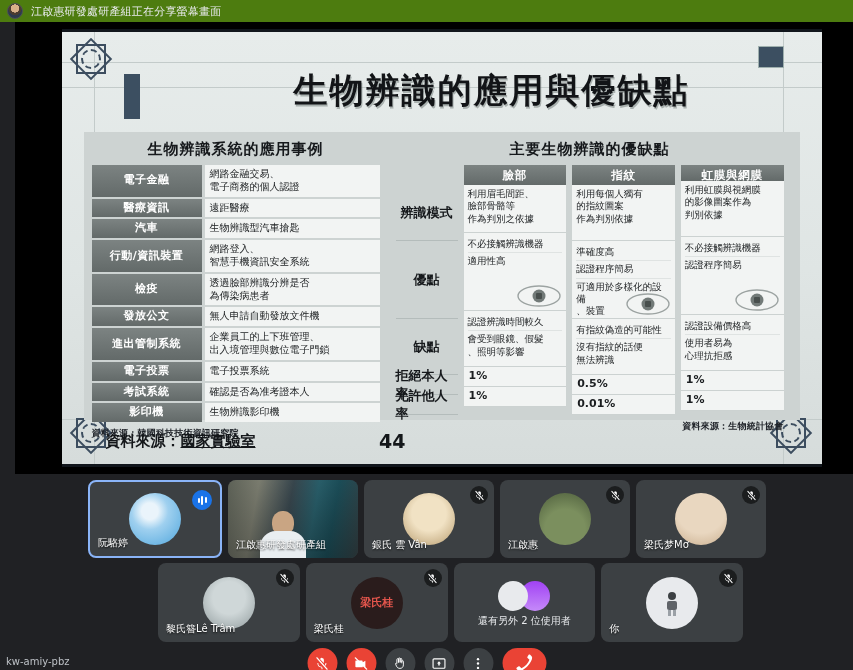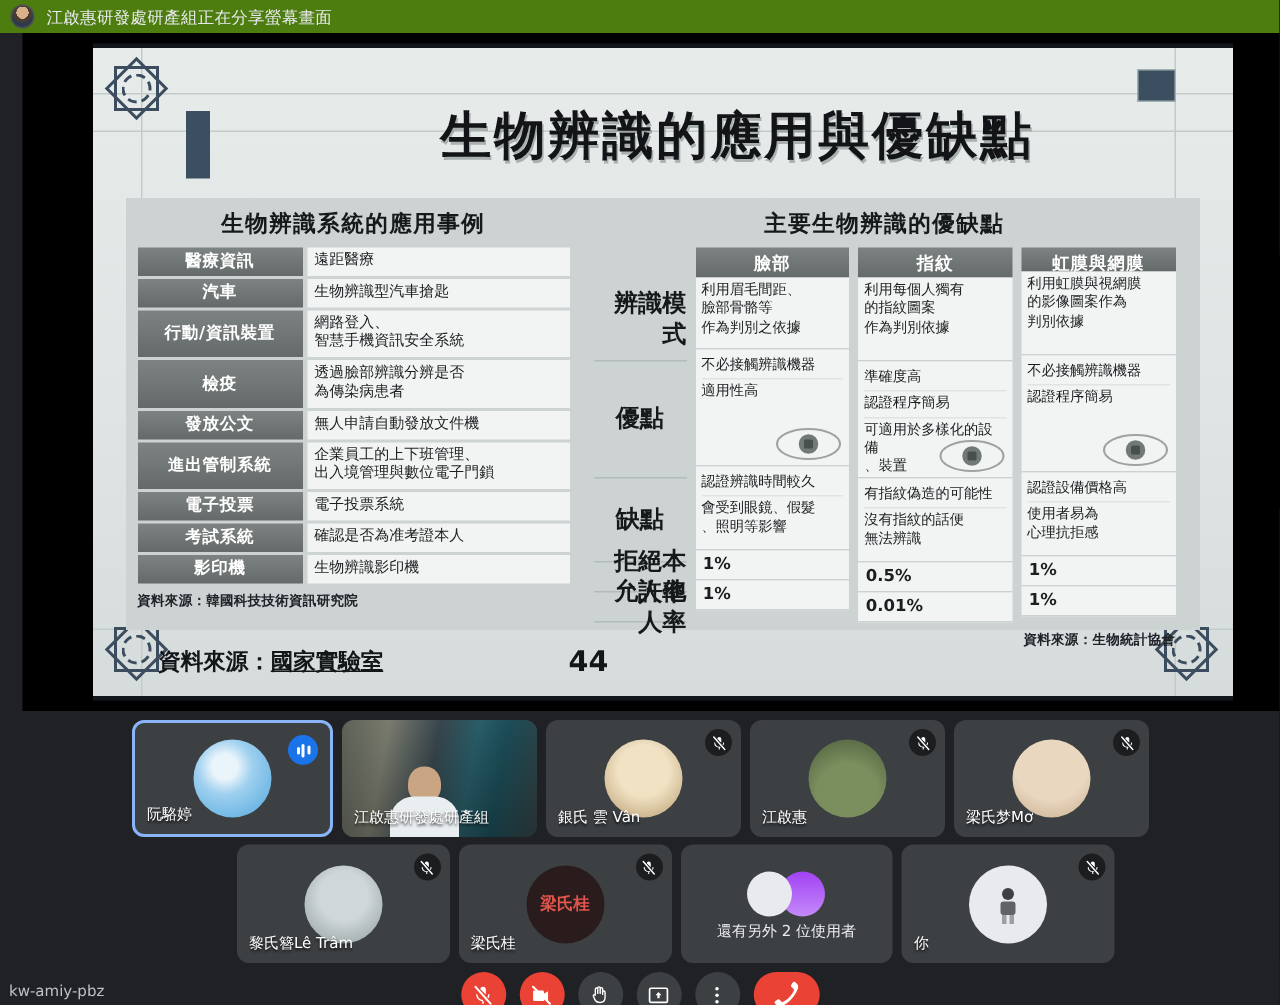--- a/index.html
+++ b/index.html
@@ -91,21 +91,21 @@
   .src {
     font-size: 9px; color: #20242a; margin-top: 5px; font-family: "DejaVu Sans", sans-serif;
     font-weight: bold; letter-spacing: .2px;
   }
   .src.right { text-align: right; }
 
   
   .cmp { display: flex; gap: 6px; flex: 1; }
   .cmp-labels { width: 62px; flex: none; display: flex; flex-direction: column; }
   .cmp-lab {
-    font-size: 16px; font-weight: bold; color: #16191c; text-align: right;
+    font-size: 13px; font-weight: bold; color: #16191c; text-align: left;
     display: flex; align-items: center; justify-content: center;
     border-bottom: 1px solid #b4bcbb; font-family: "DejaVu Sans", sans-serif;
   }
   .cmp-lab.hdr { border-bottom: none; }
   .cmp-col { flex: 1; display: flex; flex-direction: column; }
   .cmp-head {
     background: linear-gradient(180deg,#7c8382,#636a69); color: #fff;
     font-size: 11.5px; font-weight: bold; text-align: center; padding: 3px 0;
     letter-spacing: .8px; font-family: "DejaVu Sans", sans-serif;
   }
@@ -274,20 +274,31 @@
       <div class="title-bar-mark"></div>
       <div class="slide-title">生物辨識的應用與優缺點</div>
 
       <div class="panel">
 
         <div class="col-left">
           <div class="sec-title">生物辨識系統的應用事例</div>
           <div class="apps" id="apps-table">
               <div class="app-row">
                 <div class="app-k">
+                  <div>電子金融</div>
+                </div>
+                <div class="app-v">
+                  <div>
+                    <div>網路金融交易、</div>
+                    <div>電子商務的個人認證</div>
+                  </div>
+                </div>
+              </div>
+              <div class="app-row">
+                <div class="app-k">
                   <div>醫療資訊</div>
                 </div>
                 <div class="app-v">
                   <div>
                     <div>遠距醫療</div>
                   </div>
                 </div>
               </div>
               <div class="app-row">
                 <div class="app-k">

